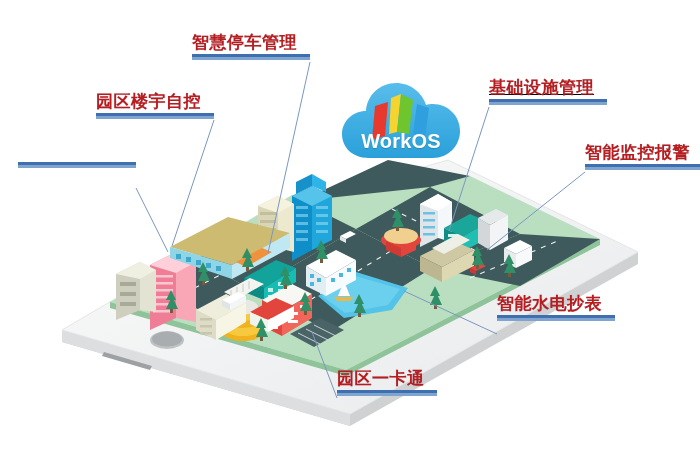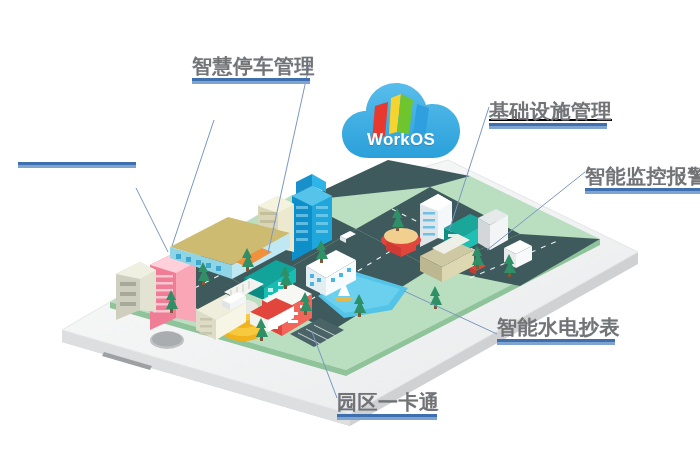--- a/index.html
+++ b/index.html
@@ -9,40 +9,39 @@
     font-family:"Liberation Sans","DejaVu Sans",sans-serif;
     overflow:hidden;
     position:relative;
   }
   #stage{position:absolute;left:0;top:0;width:700px;height:450px;}
   .layer{position:absolute;left:0;top:0;width:700px;height:450px;}
 
   
   .callout{position:absolute;}
   .callout .txt{
-    font-size:20px;
+    font-size:17px;
     font-weight:bold;
-    color:#737373;
+    color:#b91c1c;
     letter-spacing:0.5px;
     white-space:nowrap;
     line-height:19px;
     text-shadow:0 0 1px rgba(42,85,150,.25);
-    margin-top:24px;
   }
   .callout .bar{
     margin-top:2px;
     height:6px;
     background:linear-gradient(to bottom,#3f6fae 0%,#3f6fae 42%,#ffffff 42%,#ffffff 58%,#7fa4cf 58%,#7fa4cf 100%);
   }
 
   
   #cloud{position:absolute;left:339px;top:74px;width:124px;height:92px;}
   #cloud .wordmark{
     position:absolute;left:0;top:56px;width:124px;text-align:center;
-    color:#ffffff;font-size:17px;font-weight:bold;letter-spacing:0.2px;
+    color:#ffffff;font-size:20px;font-weight:bold;letter-spacing:0.2px;
     text-shadow:0 1px 1px rgba(0,0,0,.18);
   }
 </style>
 </head>
 <body>
 
 <div id="stage">
 
   <svg class="layer" viewBox="0 0 700 450" width="700" height="450">
     <defs>
@@ -394,20 +393,24 @@
       </g>
     </svg>
     <div class="wordmark">WorkOS</div>
   </div>
 
   <div class="callout" style="left:192px;top:33px;width:118px;">
     <div class="txt">智慧停车管理</div>
     <div class="bar"></div>
   </div>
 
+  <div class="callout" style="left:96px;top:92px;width:118px;">
+    <div class="txt">园区楼宇自控</div>
+    <div class="bar"></div>
+  </div>
 
   <div class="callout" style="left:18px;top:160px;width:118px;">
     <div class="bar"></div>
   </div>
 
   <div class="callout" style="left:489px;top:78px;width:118px;text-decoration:underline;">
     <div class="txt">基础设施管理</div>
     <div class="bar"></div>
   </div>
 

